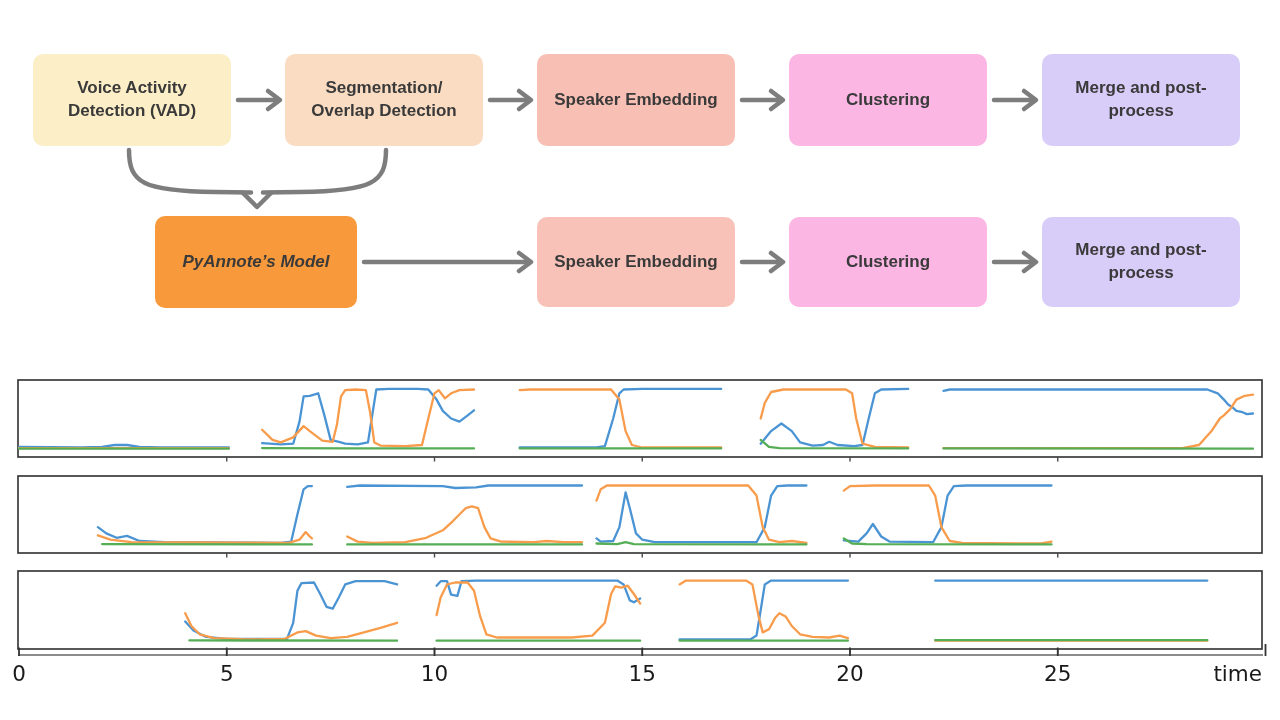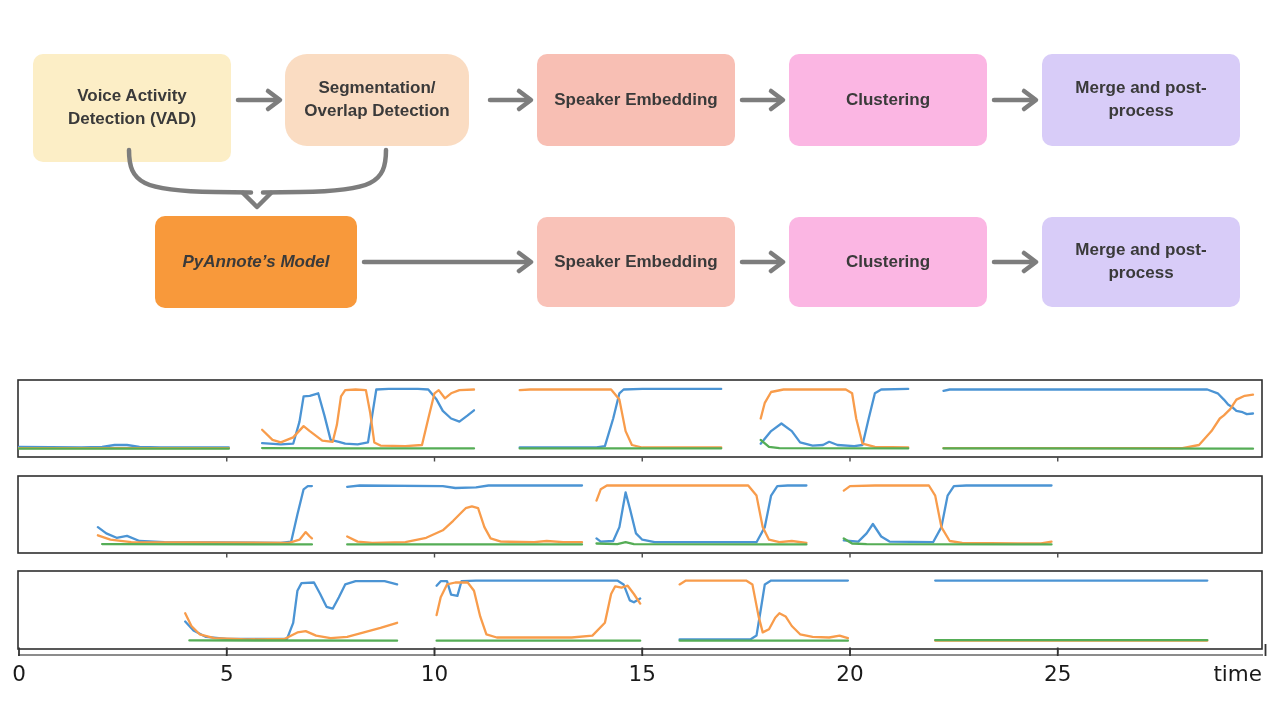--- a/index.html
+++ b/index.html
@@ -9,25 +9,25 @@
         border-radius:10px;text-align:center;font-weight:bold;font-size:17px;
         line-height:1.35;color:#3a3a3a;white-space:pre-line;}
   svg{position:absolute;left:0;top:0;}
   .plot-text{font-family:"DejaVu Sans", sans-serif;}
 </style>
 </head>
 <body>
 
 <div id="stage">
 
-  <div class="fbox" style="left: 33px; top: 54px; width: 198px; height: 108px; background: rgb(252, 238, 198);">
+  <div class="fbox" style="left: 33px; top: 54px; width: 198px; height: 92px; background: rgb(252, 238, 198);">
     <span>Voice Activity
 Detection (VAD)</span>
   </div>
-  <div class="fbox" style="left: 285px; top: 54px; width: 184px; height: 92px; background: rgb(250, 220, 194); border-radius: 22px;">
+  <div class="fbox" style="left: 285px; top: 54px; width: 198px; height: 92px; background: rgb(250, 220, 194);">
     <span>Segmentation/
 Overlap Detection</span>
   </div>
   <div class="fbox" style="left: 537px; top: 54px; width: 198px; height: 92px; background: rgb(248, 191, 180);">
     <span>Speaker Embedding</span>
   </div>
   <div class="fbox" style="left: 789px; top: 54px; width: 198px; height: 92px; background: rgb(251, 182, 227);">
     <span>Clustering</span>
   </div>
   <div class="fbox" style="left: 1042px; top: 54px; width: 198px; height: 92px; background: rgb(216, 204, 248);">

